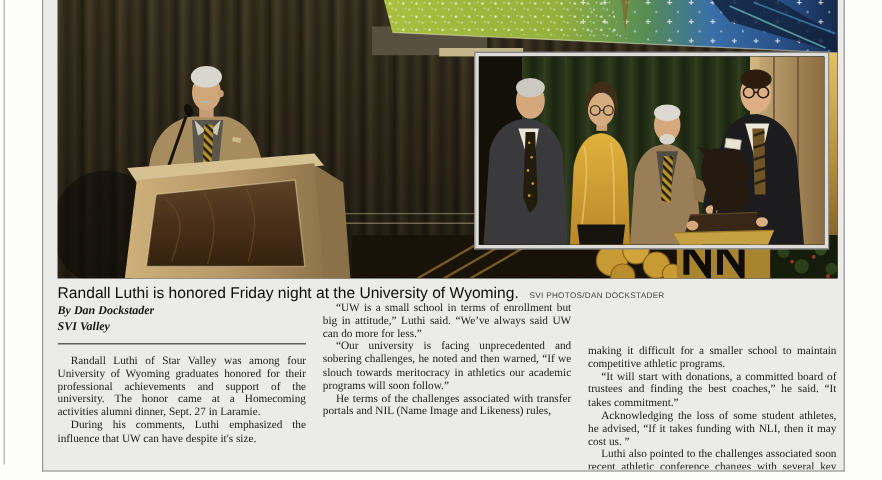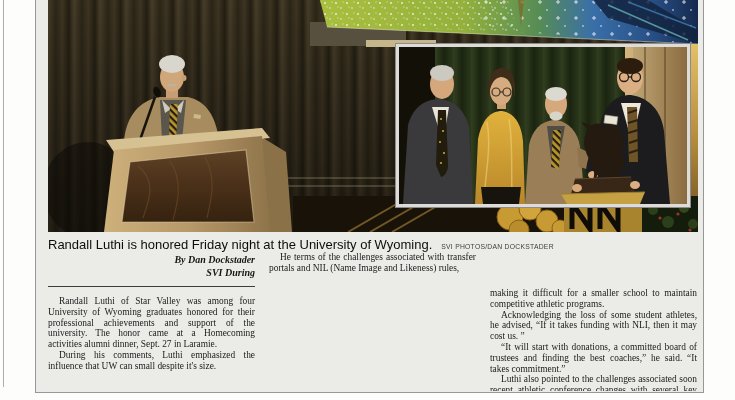--- a/index.html
+++ b/index.html
@@ -19,21 +19,21 @@
   .inset{
     position:absolute;left:348px;top:44px;width:294px;height:163px;box-sizing:border-box;
     border:3px solid #dddcd8;box-shadow:0 0 0 1px #8c8c8c;background:#131008;
   }
   .caption-row{position:absolute;left:12px;top:235px;width:650px;white-space:nowrap;overflow:hidden;}
   .cap-bold{font-family:"Liberation Sans", sans-serif;font-weight:normal;font-size:13px;color:#0d0d0d;}
   .cap-credit{font-family:"Liberation Sans", sans-serif;font-size:6.8px;color:#3d3d3d;margin-left:5px;letter-spacing:.25px;}
   .text-area{position:absolute;left:12px;top:252px;width:650px;height:139px;display:flex;gap:14px;overflow:hidden;}
   .col{width:207px;flex:0 0 207px;}
   .byline{
-    text-align:right;font-style:italic;font-weight:bold;
+    text-align:left;font-style:italic;font-weight:bold;
     font-size:10px;line-height:12.5px;color:#161616;margin-top:2px;
   }
   .byline-rule{border:none;border-top:1px solid #3c3c3c;margin:7px 0 9px 0;}
   .para{
     margin:0;font-size:9.4px;line-height:10.8px;text-align:justify;
     color:#1b1b1b;text-indent:11px;
   }
   .para.no-indent{text-indent:0;margin-top:36px;}
   .jump-line{
     font-family:"Liberation Sans", sans-serif;font-weight:bold;font-size:10px;
@@ -273,33 +273,35 @@
   <div class="caption-row">
     <span class="cap-bold">Randall Luthi is honored Friday night at the University of Wyoming.</span>
     <span class="cap-credit">SVI PHOTOS/DAN DOCKSTADER</span>
   </div>
 
   <div class="text-area">
 
     <div class="col">
       <div class="byline">
         <div>By Dan Dockstader</div>
-        <div>SVI During</div>
+        <div>SVI Valley</div>
       </div>
       <hr class="byline-rule">
       <p class="para">Randall Luthi of Star Valley was among four University of Wyoming graduates honored for their professional achievements and support of the university. The honor came at a Homecoming activities alumni dinner, Sept. 27 in Laramie.</p>
-      <p class="para">During his comments, Luthi emphasized the influence that UW can small despite it's size.</p>
+      <p class="para">During his comments, Luthi emphasized the influence that UW can have despite it's size.</p>
     </div>
 
     <div class="col">
+      <p class="para">“UW is a small school in terms of enrollment but big in attitude,” Luthi said. “We’ve always said UW can do more for less.”</p>
+      <p class="para">“Our university is facing unprecedented and sobering challenges, he noted and then warned, “If we slouch towards meritocracy in athletics our academic programs will soon follow.”</p>
       <p class="para">He terms of the challenges associated with transfer portals and NIL (Name Image and Likeness) rules,</p>
     </div>
 
     <div class="col">
       <p class="para no-indent">making it difficult for a smaller school to maintain competitive athletic programs.</p>
+      <p class="para">“It will start with donations, a committed board of trustees and finding the best coaches,” he said. “It takes commitment.”</p>
       <p class="para">Acknowledging the loss of some student athletes, he advised, “If it takes funding with NLI, then it may cost us. ”</p>
-      <p class="para">“It will start with donations, a committed board of trustees and finding the best coaches,” he said. “It takes commitment.”</p>
       <p class="para">Luthi also pointed to the challenges associated soon recent athletic conference changes with several key teams leaving the Mountain West Conference.</p>
       <div class="jump-line"><span>See </span><span class="jump-ref">Luthi</span><span> on 16A</span></div>
     </div>
 
   </div>
 </div>
 
 </body></html>

